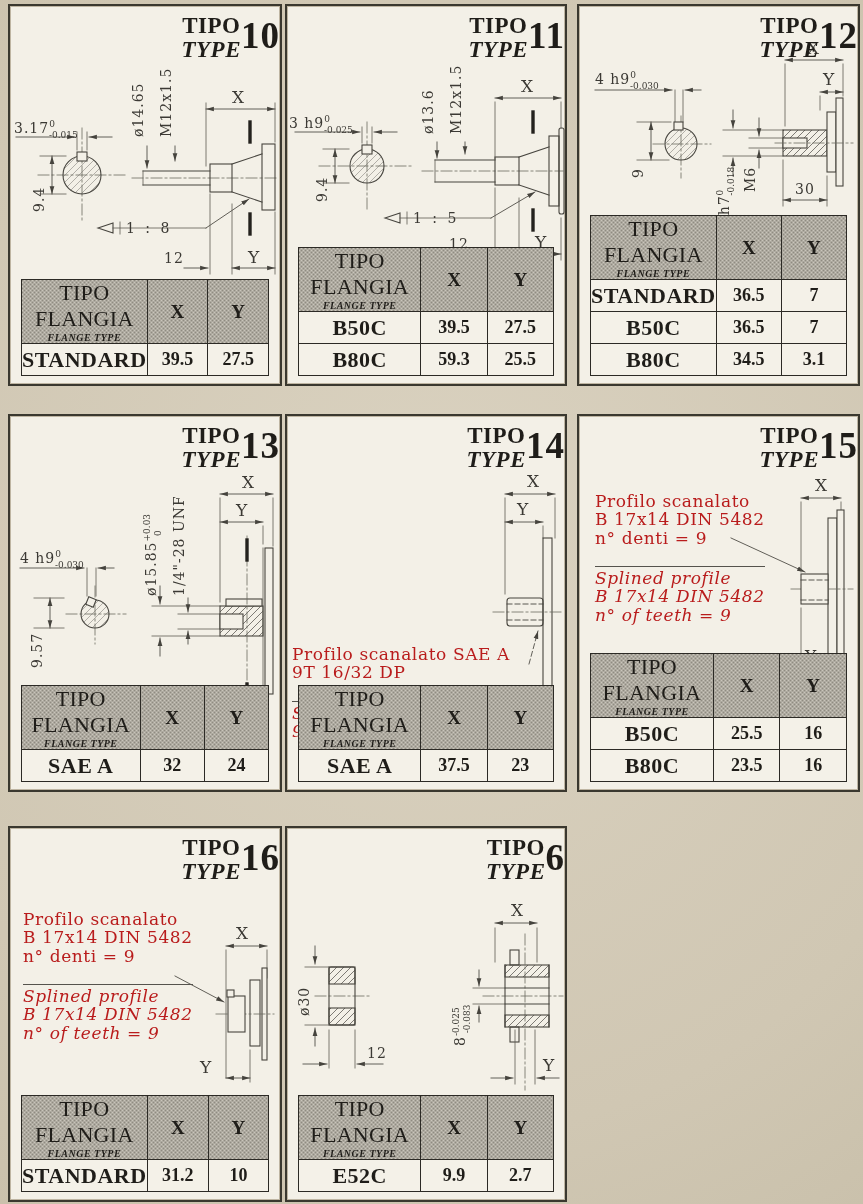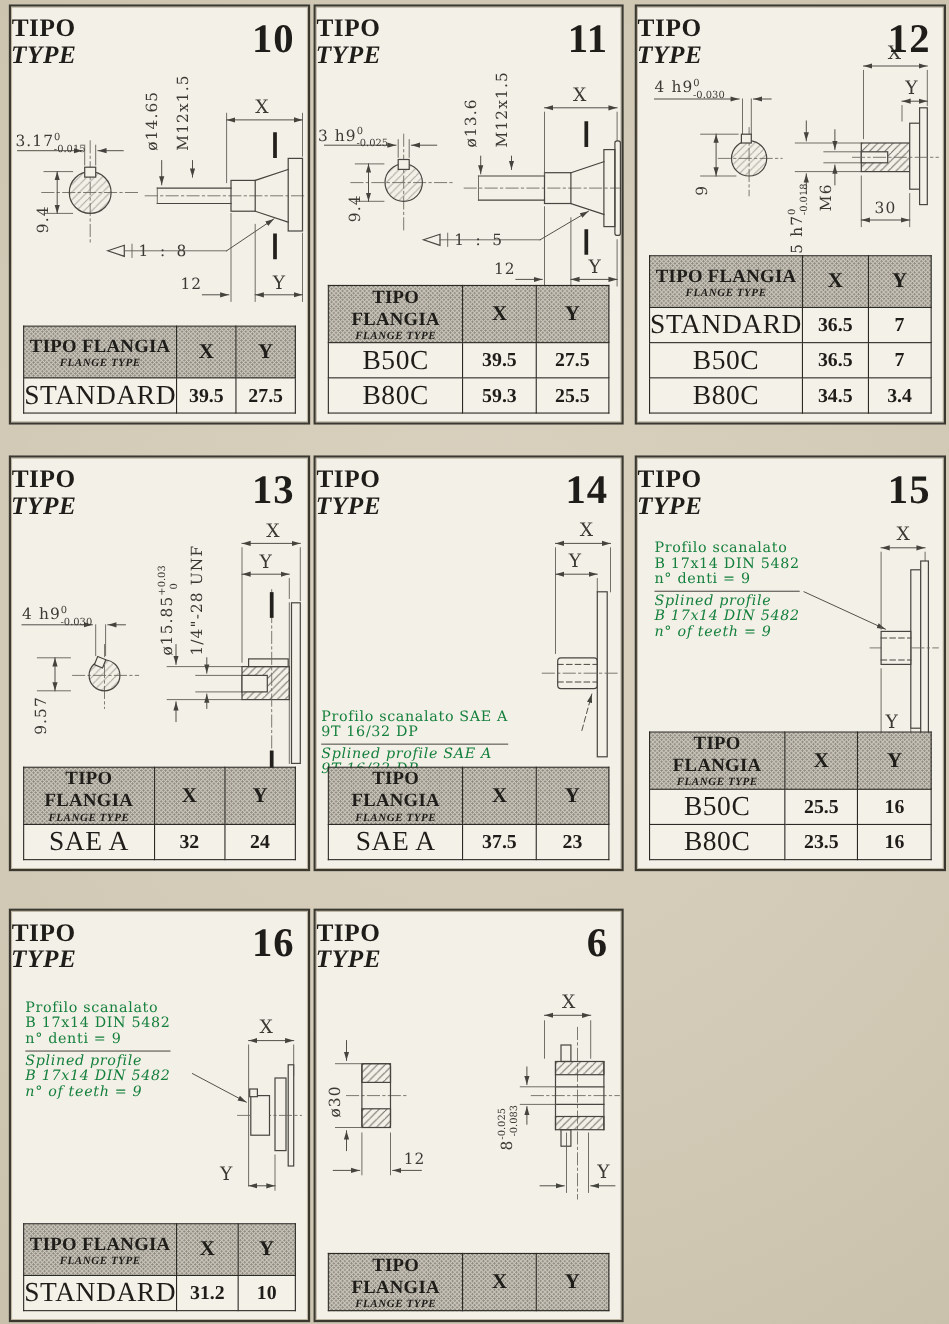--- a/index.html
+++ b/index.html
@@ -2,38 +2,38 @@
 <html><head>
 <meta charset="utf-8">
 <style>
   html,body{margin:0;padding:0}
   body{
     width:863px;height:1204px;position:relative;overflow:hidden;
     background:radial-gradient(120% 90% at 50% 45%, #dad2c0 0%, #d0c7b3 55%, #c2b9a2 100%);
     font-family:"Liberation Serif","DejaVu Serif",serif;color:#1f1d19;
   }
   .panel{position:absolute;background:#f3f0e7;border:2px solid #3a382f;box-shadow:0 0 0 1px #beb5a2 inset}
-  .phead{position:absolute;top:8px;left:0;right:12px;display:flex;justify-content:space-between;align-items:flex-start;gap:15px;z-index:2}
+  .phead{position:absolute;top:8px;left:0;right:0;display:flex;justify-content:flex-end;align-items:flex-start;z-index:2}
   .pt{font-weight:bold;font-size:23px;line-height:1.05;letter-spacing:.5px;text-align:center}
   .pt .it{font-style:italic}
   .pnum{font-weight:bold;font-size:37px;line-height:1;margin-top:3px;letter-spacing:1px}
   .draw{position:absolute;left:0;top:0;width:100%;height:100%;z-index:1}
   .ftable{position:absolute;left:11px;right:11px;bottom:8px;border-collapse:collapse;z-index:3;table-layout:fixed}
   .ftable td,.ftable th{border:1.5px solid #2c2a25;padding:0;text-align:center;vertical-align:middle}
   .hd th{height:46px;background-color:#c9c5bb;
     background-image:radial-gradient(#8f8b81 0.8px,transparent 1px),radial-gradient(#8f8b81 0.8px,transparent 1px);
     background-size:4px 4px;background-position:0 0,2px 2px}
-  .fi{font-weight:bold;font-size:17px;letter-spacing:.3px}
+  .fi{font-weight:normal;font-size:22px;letter-spacing:.3px}
   .fe{font-style:italic;font-size:10px;letter-spacing:.5px}
   .xy{font-weight:bold;font-size:19px}
   .dr td{height:31px;background:#f4f1e8}
-  .nm{font-weight:normal;font-size:25px;letter-spacing:.5px}
+  .nm{font-weight:bold;font-size:22px;letter-spacing:.5px}
   .vl{font-weight:bold;font-size:18px}
-  .note{position:absolute;z-index:2;font-family:"DejaVu Serif",serif;font-size:13px;line-height:1.08;letter-spacing:.6px;color:#15803d;white-space:nowrap}
-  .note .en{font-style:italic;border-top:1.2px solid #55534d;margin-top:3px;padding-top:2px}
+  .note{position:absolute;z-index:2;font-family:"DejaVu Serif",serif;font-size:17px;line-height:1.08;letter-spacing:.6px;color:#b91c1c;white-space:nowrap}
+  .note .en{font-style:italic;border-top:1.2px solid #55534d;margin-top:19px;padding-top:2px}
   svg g.base{stroke:#47453f;stroke-width:1.1;fill:none;stroke-linecap:square}
   svg .thin{stroke-width:.8;stroke:#5d5b54}
   svg .dim{stroke-width:.9;stroke:#504e47}
   svg .cl{stroke-width:.8;stroke:#6b6961;stroke-dasharray:11 3 2 3}
   svg .dsh{stroke-width:.9;stroke-dasharray:5 3}
   svg .thick{stroke-width:3.4;stroke:#23211d}
   svg text{stroke:none}
   .dt{font-family:"DejaVu Serif",serif;font-size:14px;letter-spacing:1px;fill:#3b3934}
   .dx{font-family:"DejaVu Serif",serif;font-size:17px;letter-spacing:.5px;fill:#3b3934}
   .tol{font-size:9px;letter-spacing:0}
@@ -292,21 +292,21 @@
           <td class="vl">7</td>
         </tr>
     <tr class="dr">
           <td class="nm">B50C</td>
           <td class="vl">36.5</td>
           <td class="vl">7</td>
         </tr>
     <tr class="dr">
           <td class="nm">B80C</td>
           <td class="vl">34.5</td>
-          <td class="vl">3.4</td>
+          <td class="vl">3.1</td>
         </tr>
   </tbody>
     </table>
 </div>
 
 <div class="panel" style="left:8px;top:414px;width:270px;height:374px">
   <div class="phead">
     <div class="pt">
         <div>TIPO</div>
         <div class="it">TYPE</div>
@@ -619,15 +619,20 @@
       </colgroup>
     <tbody>
         <tr class="hd">
           <th>
             <div class="fi">TIPO FLANGIA</div>
             <div class="fe">FLANGE TYPE</div>
           </th>
           <th class="xy">X</th>
           <th class="xy">Y</th>
         </tr>
+    <tr class="dr">
+          <td class="nm">E52C</td>
+          <td class="vl">9.9</td>
+          <td class="vl">2.7</td>
+        </tr>
   </tbody>
     </table>
 </div>
 
 </body></html>

